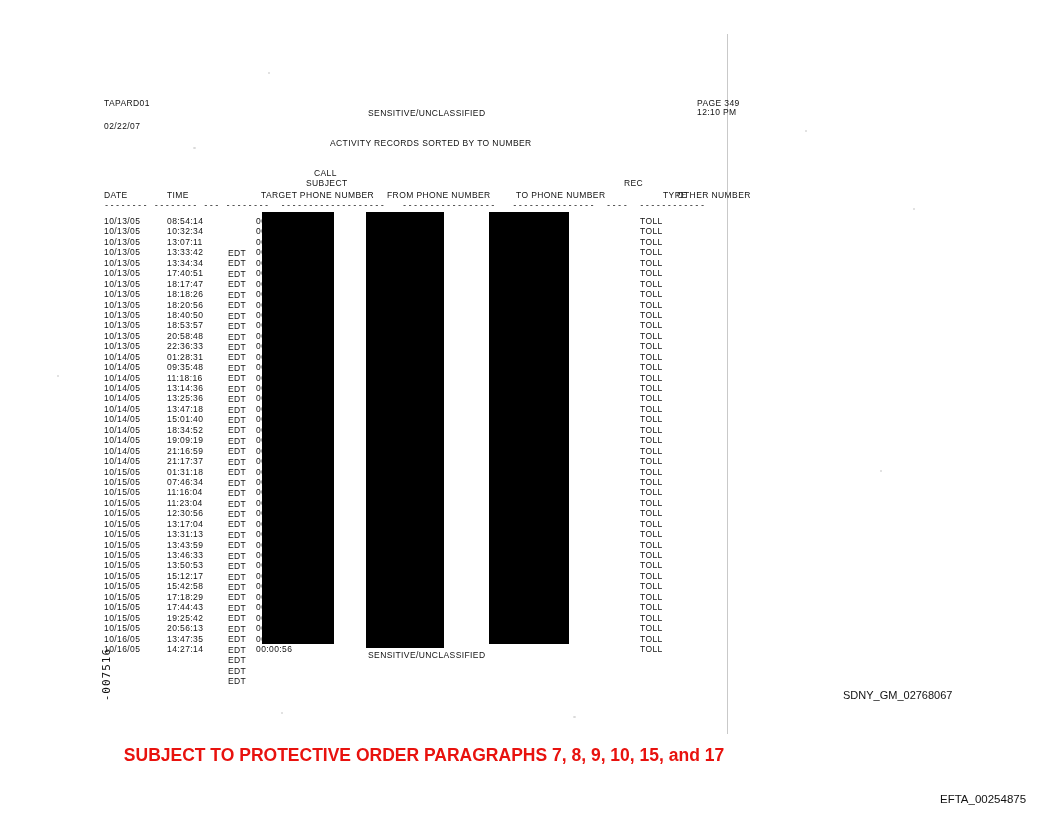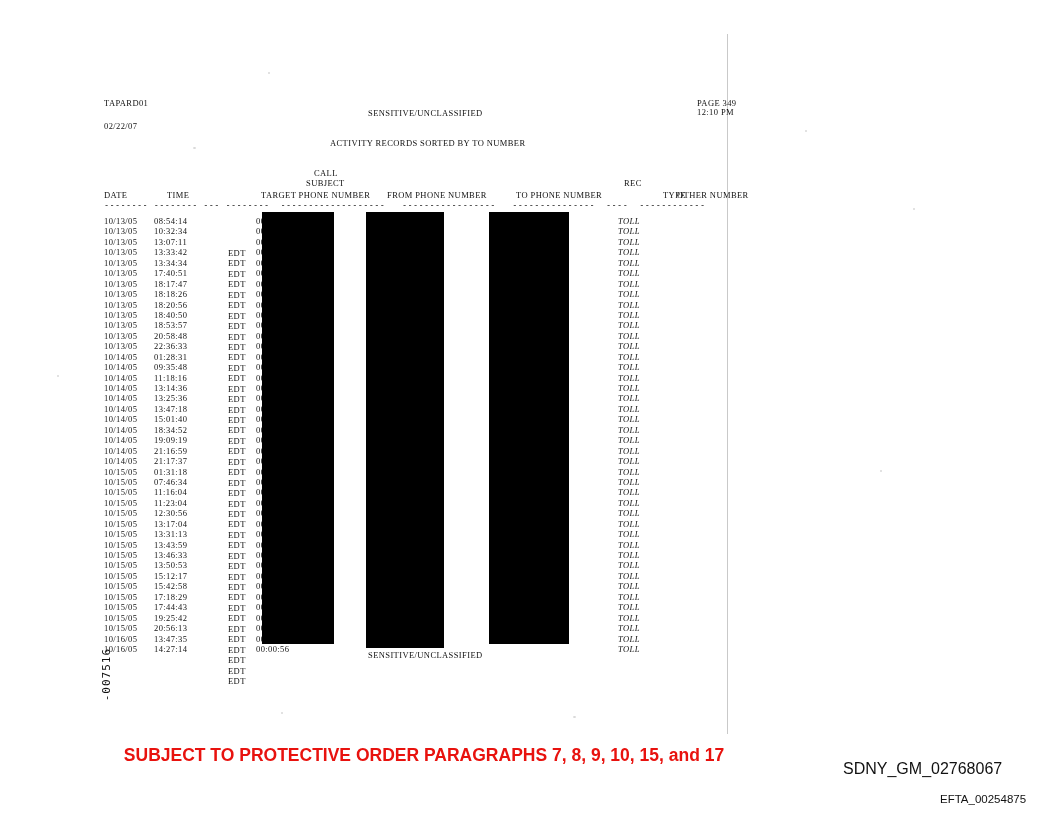--- a/index.html
+++ b/index.html
@@ -21,21 +21,21 @@
   .page-edge {
     position: absolute;
     top: 34px;
     left: 727px;
     width: 1px;
     height: 700px;
     background: #c9c9c9;
   }
 
   .mono {
-    font-family: Liberation Serif, serif;
+    font-family: Liberation Sans, sans-serif;
     font-size: 8.5px;
     letter-spacing: 0.4px;
     white-space: pre;
     line-height: 10px;
   }
 
   
   .hdr-left-id {
     position: absolute;
     left: 104px;
@@ -116,24 +116,24 @@
   }
   .row {
     height: 10.45px;
     line-height: 10.45px;
     white-space: pre;
     font-size: 8.5px;
     letter-spacing: 0.4px;
     position: relative;
   }
   .row .date  { position: absolute; left: 0px; }
-  .row .time  { position: absolute; left: 50px; }
+  .row .time  { position: absolute; left: 63px; }
   .row .tz    { position: absolute; left: 124px; margin-top: 32px; }
   .row .dur   { position: absolute; left: 152px; }
-  .row .rec   { position: absolute; left: 514px; font-style: italic; }
+  .row .rec   { position: absolute; left: 536px; }
 
   
   .redact-col {
     position: absolute;
     background: #000000;
   }
   #redact-target { left: 262px; top: 212px; width: 72px; height: 432px; }
   #redact-from   { left: 366px; top: 212px; width: 78px; height: 436px; }
   #redact-to     { left: 489px; top: 212px; width: 80px; height: 432px; }
 
@@ -152,23 +152,23 @@
     font-size: 11px;
     letter-spacing: 1px;
     writing-mode: vertical-rl;
     transform: rotate(180deg);
     color: #111;
   }
 
   .bates-right {
     position: absolute;
     left: 843px;
-    top: 760px;
+    top: 689px;
     font-family: "Liberation Sans", sans-serif;
-    font-size: 16px;
+    font-size: 11px;
     color: #111;
   }
   .protective-order {
     position: absolute;
     left: 0;
     top: 745px;
     width: 848px;
     text-align: center;
     font-family: "Liberation Sans", sans-serif;
     font-weight: bold;

